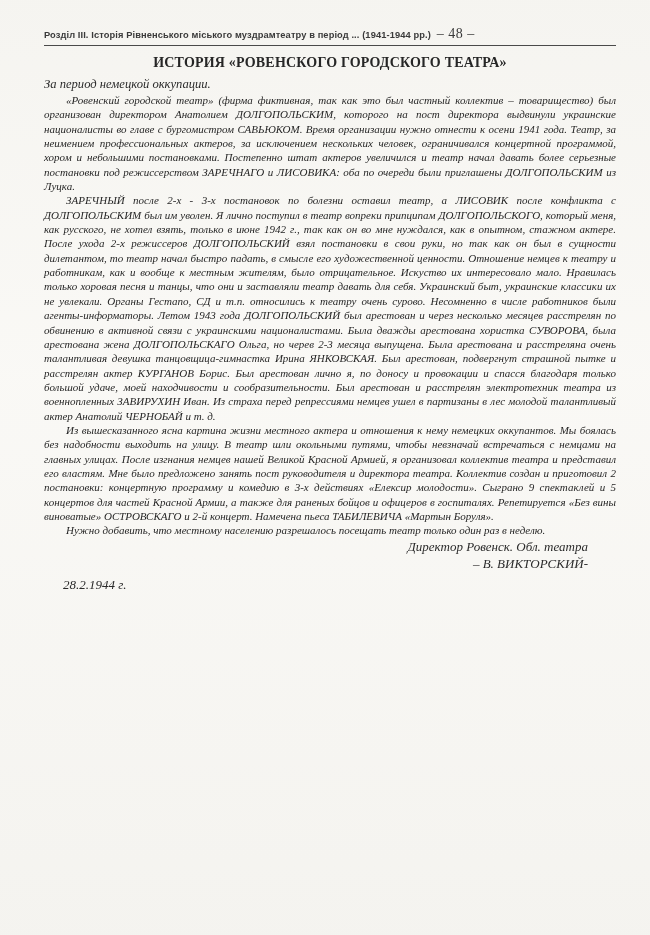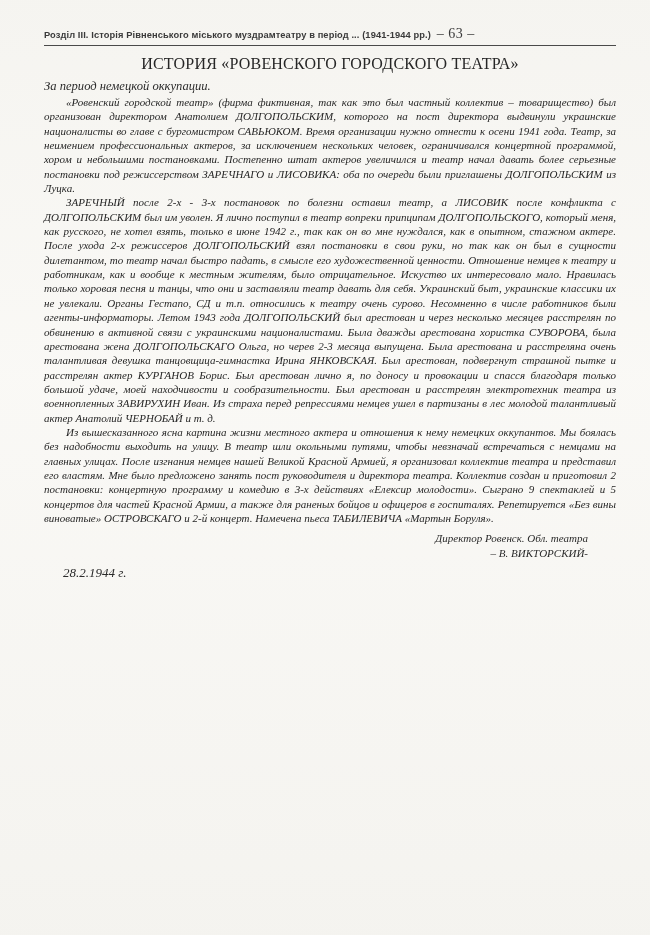--- a/index.html
+++ b/index.html
@@ -41,22 +41,22 @@
     font-weight: normal;
     letter-spacing: 0.5px;
   }
   .rule {
     margin-top: 3px;
     border-bottom: 1.1px solid #4a4a4a;
     width: 100%;
   }
   h1.doc-title {
     font-family: "Liberation Serif", serif;
-    font-size: 16px;
-    font-weight: normal;
+    font-size: 14px;
+    font-weight: bold;
     text-align: center;
     margin: 9px 0 6px 0;
     letter-spacing: 0.2px;
     color: #262626;
   }
   .subtitle {
     text-align: left;
     font-style: italic;
     font-size: 12.6px;
     margin: 0 0 1px 0;
@@ -69,23 +69,22 @@
     text-justify: inter-word;
     hyphens: manual;
     color: #262626;
   }
   .body-text p {
     margin: 0;
     text-indent: 22px;
   }
   .it { font-style: italic; }
   .sig-block {
-    margin-top: 6px;
     font-style: italic;
-    font-size: 11px;
+    font-size: 13px;
     text-align: right;
     line-height: 1.35;
     padding-right: 28px;
   }
   .date-row {
     position: relative;
     margin-top: 4px;
     font-style: italic;
     font-size: 13px;
   }
@@ -105,32 +104,33 @@
   }
   .footnote .star { font-size: 9px; }
 </style>
 </head>
 <body>
 
 <div class="page">
 
   <div class="runhead">
     <span>Розділ III. Історія Рівненського міського муздрамтеатру в період ... (1941-1944 рр.)</span>
-    <span class="pagenum">– 63 –</span>
+    <span class="pagenum">– 48 –</span>
   </div>
   <div class="rule"></div>
 
   <h1 class="doc-title">ИСТОРИЯ «РОВЕНСКОГО ГОРОДСКОГО ТЕАТРА»</h1>
 
   <div class="subtitle">За период немецкой оккупации.</div>
 
   <div class="body-text">
     <p class="it">«Ровенский городской театр» (фирма фиктивная, так как это был частный коллектив – товарищество) был организован директором Анатолием ДОЛГОПОЛЬСКИМ, которого на пост директора выдвинули украинские националисты во главе с бургомистром САВЬЮКОМ. Время организации нужно отнести к осени 1941 года. Театр, за неимением профессиональных актеров, за исключением нескольких человек, ограничивался концертной программой, хором и небольшими постановками. Постепенно штат актеров увеличился и театр начал давать более серьезные постановки под режиссерством ЗАРЕЧНАГО и ЛИСОВИКА: оба по очереди были приглашены ДОЛГОПОЛЬСКИМ из Луцка.</p>
     <p class="it">ЗАРЕЧНЫЙ после 2-х - 3-х постановок по болезни оставил театр, а ЛИСОВИК после конфликта с ДОЛГОПОЛЬСКИМ был им уволен. Я лично поступил в театр вопреки припципам ДОЛГОПОЛЬСКОГО, который меня, как русского, не хотел взять, только в июне 1942 г., так как он во мне нуждался, как в опытном, стажном актере. После ухода 2-х режиссеров ДОЛГОПОЛЬСКИЙ взял постановки в свои руки, но так как он был в сущности дилетантом, то театр начал быстро падать, в смысле его художественной ценности. Отношение немцев к театру и работникам, как и вообще к местным жителям, было отрицательное. Искуство их интересовало мало. Нравилась только хоровая песня и танцы, что они и заставляли театр давать для себя. Украинский быт, украинские классики их не увлекали. Органы Гестапо, СД и т.п. относились к театру очень сурово. Несомненно в числе работников были агенты-информаторы. Летом 1943 года ДОЛГОПОЛЬСКИЙ был арестован и через несколько месяцев расстрелян по обвинению в активной связи с украинскими националистами. Была дважды арестована хористка СУВОРОВА, была арестована жена ДОЛГОПОЛЬСКАГО Ольга, но черев 2-3 месяца выпущена. Была арестована и расстреляна очень талантливая девушка танцовщица-гимнастка Ирина ЯНКОВСКАЯ. Был арестован, подвергнут страшной пытке и расстрелян актер КУРГАНОВ Борис. Был арестован лично я, по доносу и провокации и спасся благодаря только большой удаче, моей находчивости и сообразительности. Был арестован и расстрелян электротехник театра из военнопленных ЗАВИРУХИН Иван. Из страха перед репрессиями немцев ушел в партизаны в лес молодой талантливый актер Анатолий ЧЕРНОБАЙ и т. д.</p>
     <p class="it">Из вышесказанного ясна картина жизни местного актера и отношения к нему немецких оккупантов. Мы боялась без надобности выходить на улицу. В театр шли окольными путями, чтобы невзначай встречаться с немцами на главных улицах. После изгнания немцев нашей Великой Красной Армией, я организовал коллектив театра и представил его властям. Мне было предложено занять пост руководителя и директора театра. Коллектив создан и приготовил 2 постановки: концертную программу и комедию в 3-х действиях «Елексир молодости». Сыграно 9 спектаклей и 5 концертов для частей Красной Армии, а также для раненых бойцов и офицеров в госпиталях. Репетируется «Без вины виноватые» ОСТРОВСКАГО и 2-й концерт. Намечена пьеса ТАБИЛЕВИЧА «Мартын Боруля».</p>
+    <p class="it">Нужно добавить, что местному населению разрешалось посещать театр только один раз в неделю.</p>
   </div>
 
   <div class="sig-block">
     <div>Директор Ровенск. Обл. театра</div>
     <div>– В. ВИКТОРСКИЙ-</div>
   </div>
 
   <div class="date-row">
     <span class="date">28.2.1944 г.</span>
   </div>

